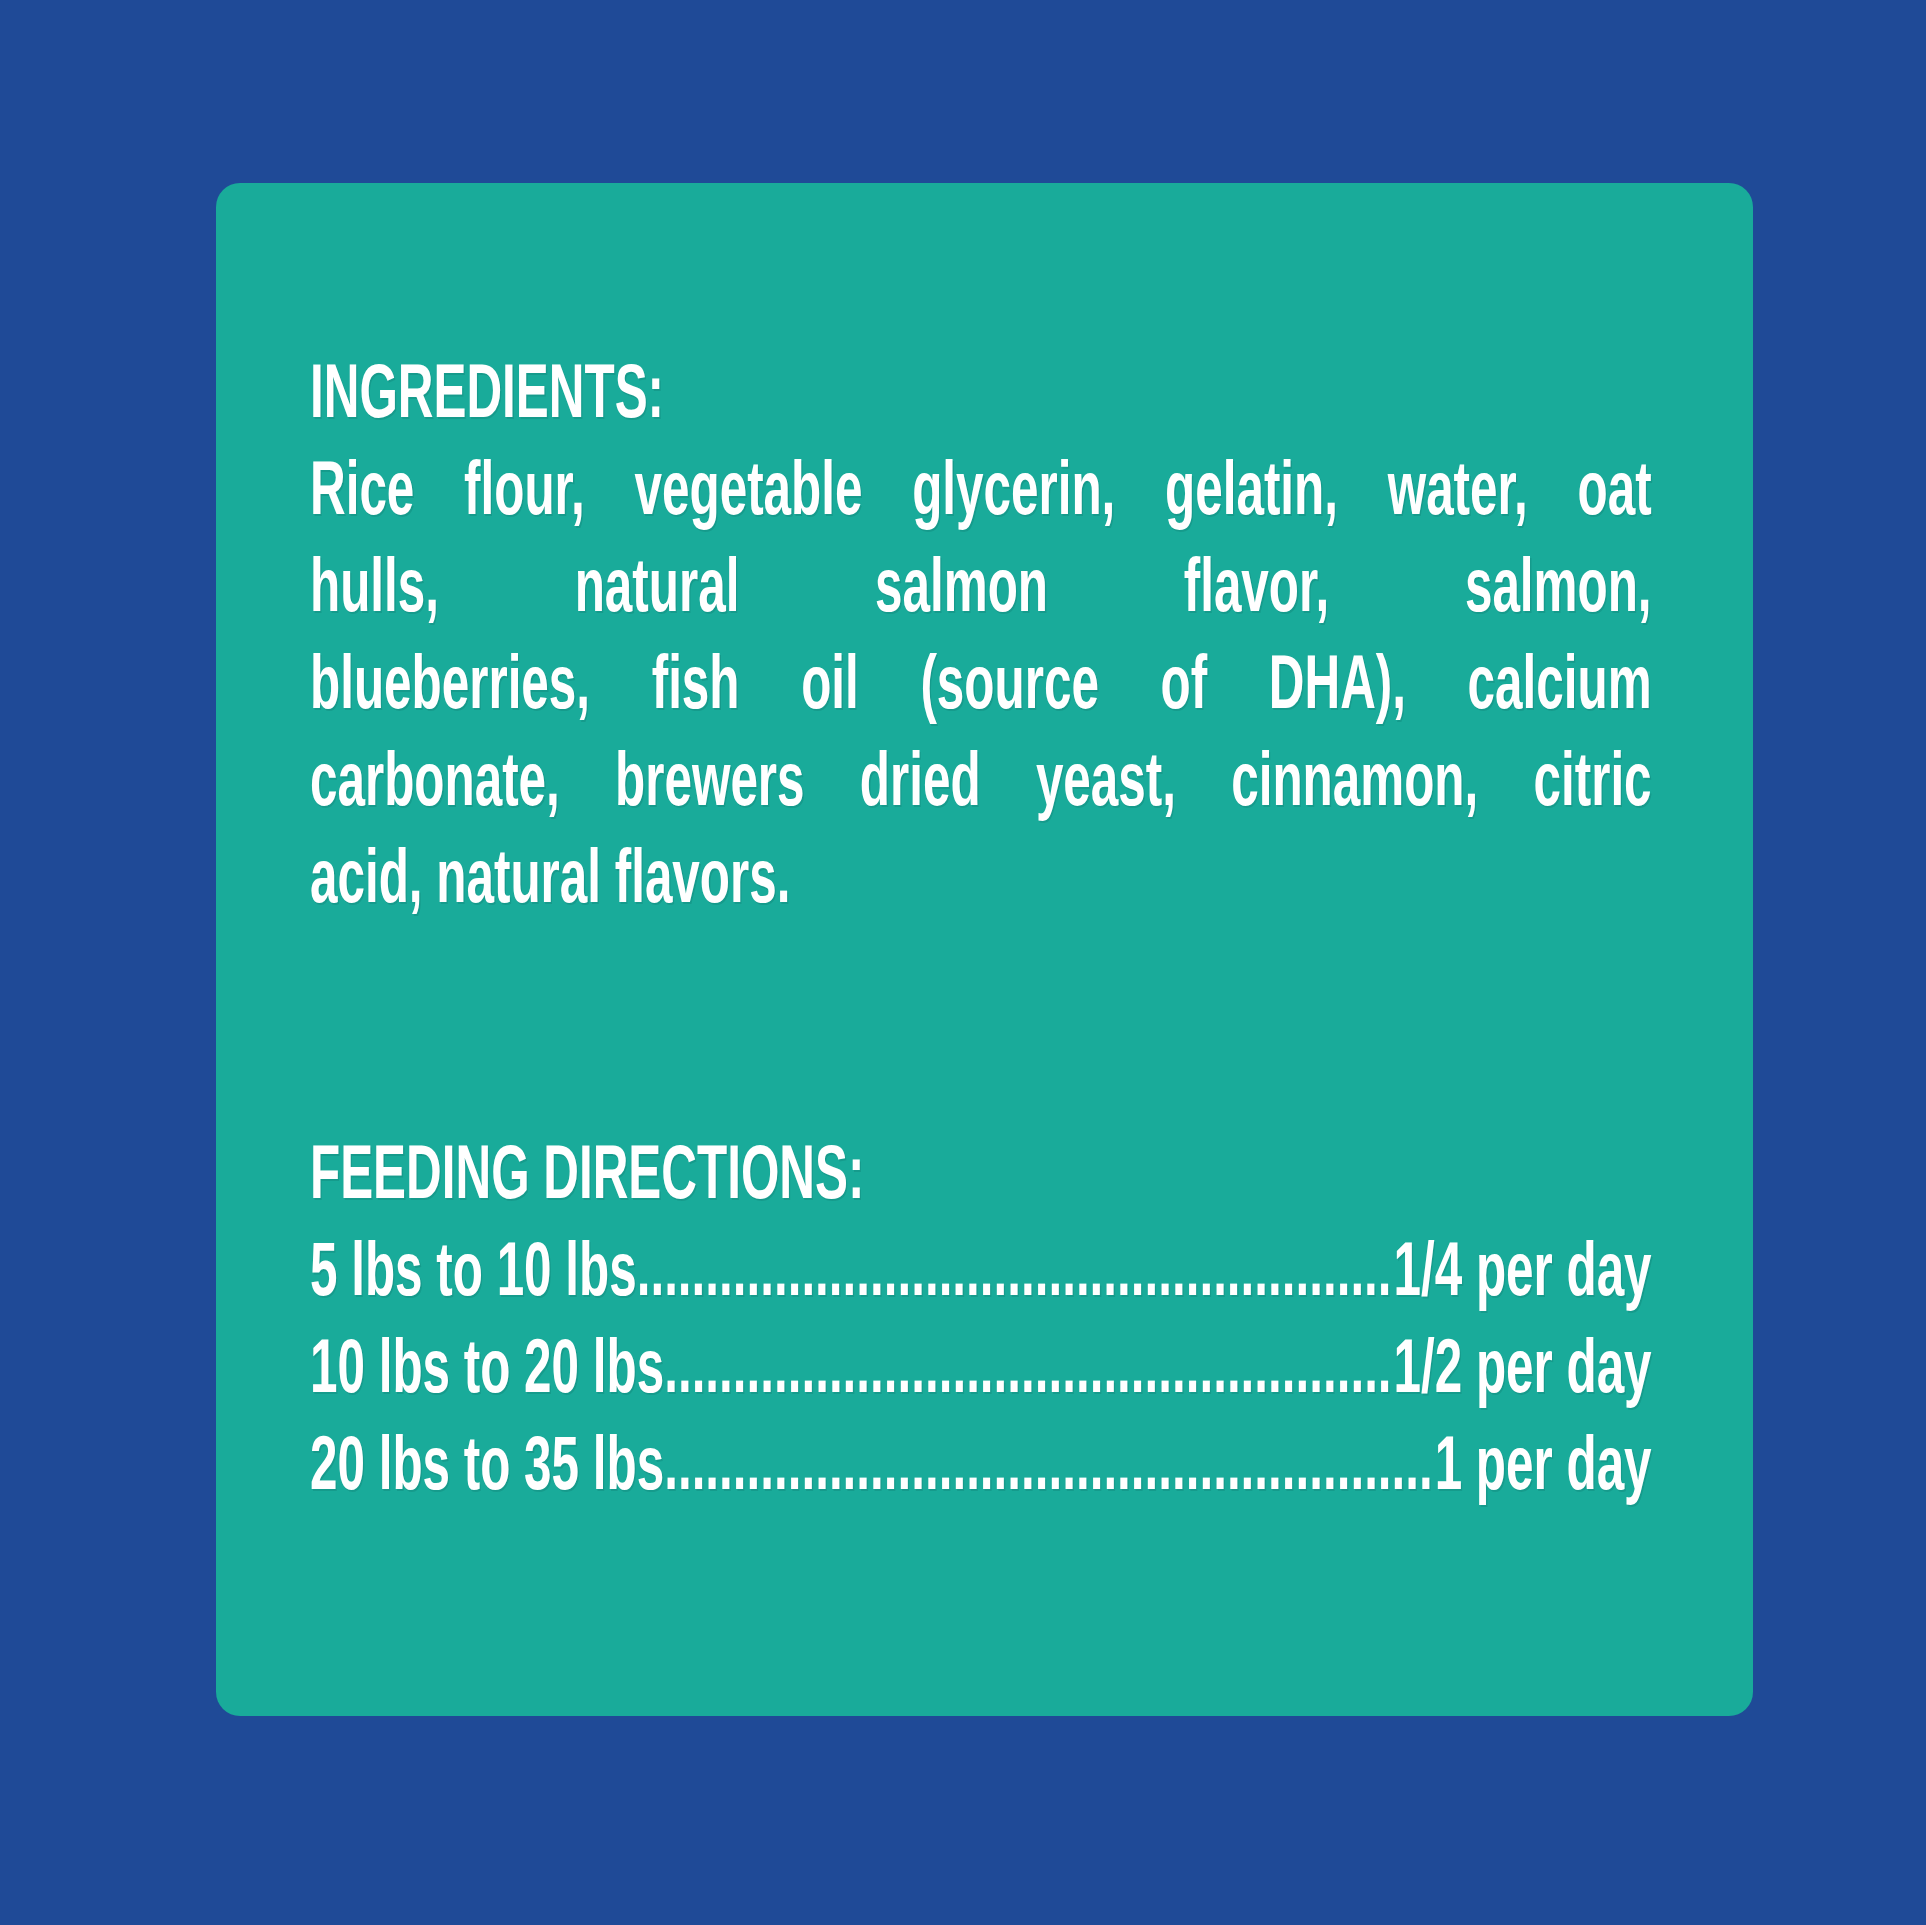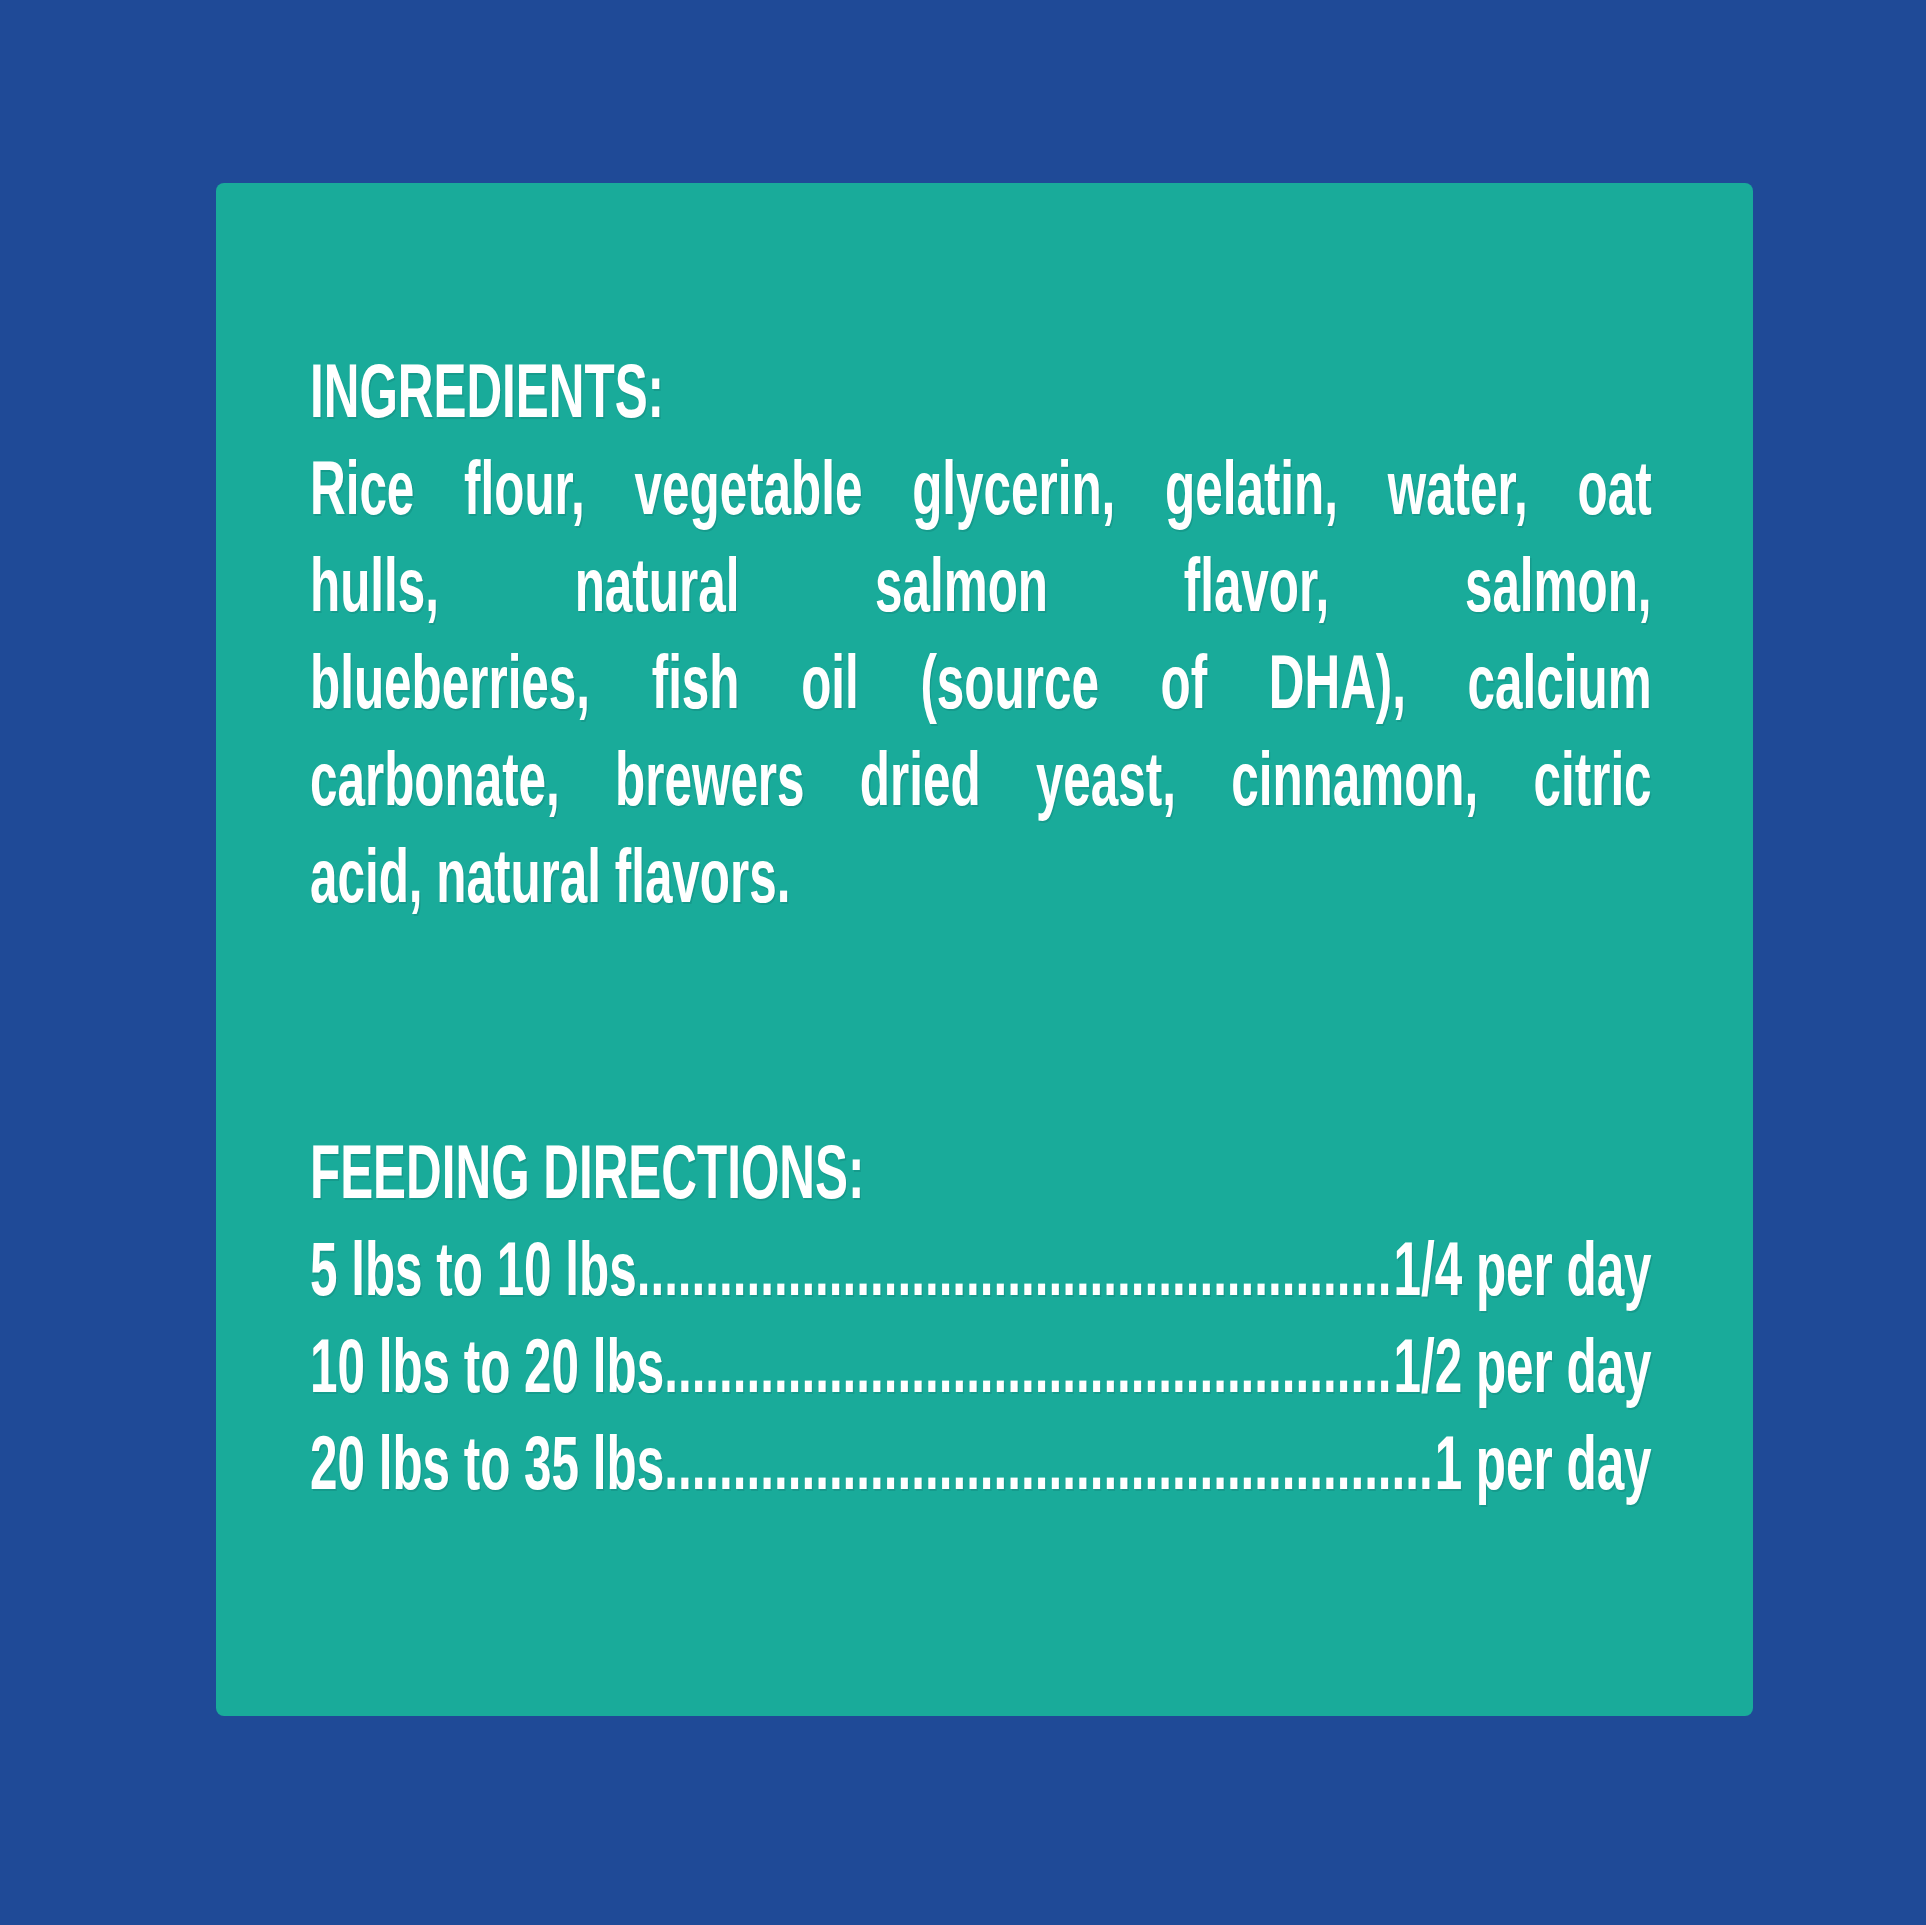--- a/index.html
+++ b/index.html
@@ -18,21 +18,21 @@
     font-family: "Liberation Sans", sans-serif;
     position: relative;
   }
   .label-panel {
     position: absolute;
     left: 216px;
     top: 183px;
     width: 1537px;
     height: 1533px;
     background: var(--panel);
-    border-radius: 8px;
+    border-radius: 24px;
   }
   
   .label-content {
     position: absolute;
     left: 94px;
     top: 159px;
     width: 2064px;
     transform: scaleX(0.65);
     transform-origin: 0 0;
     color: var(--text);

